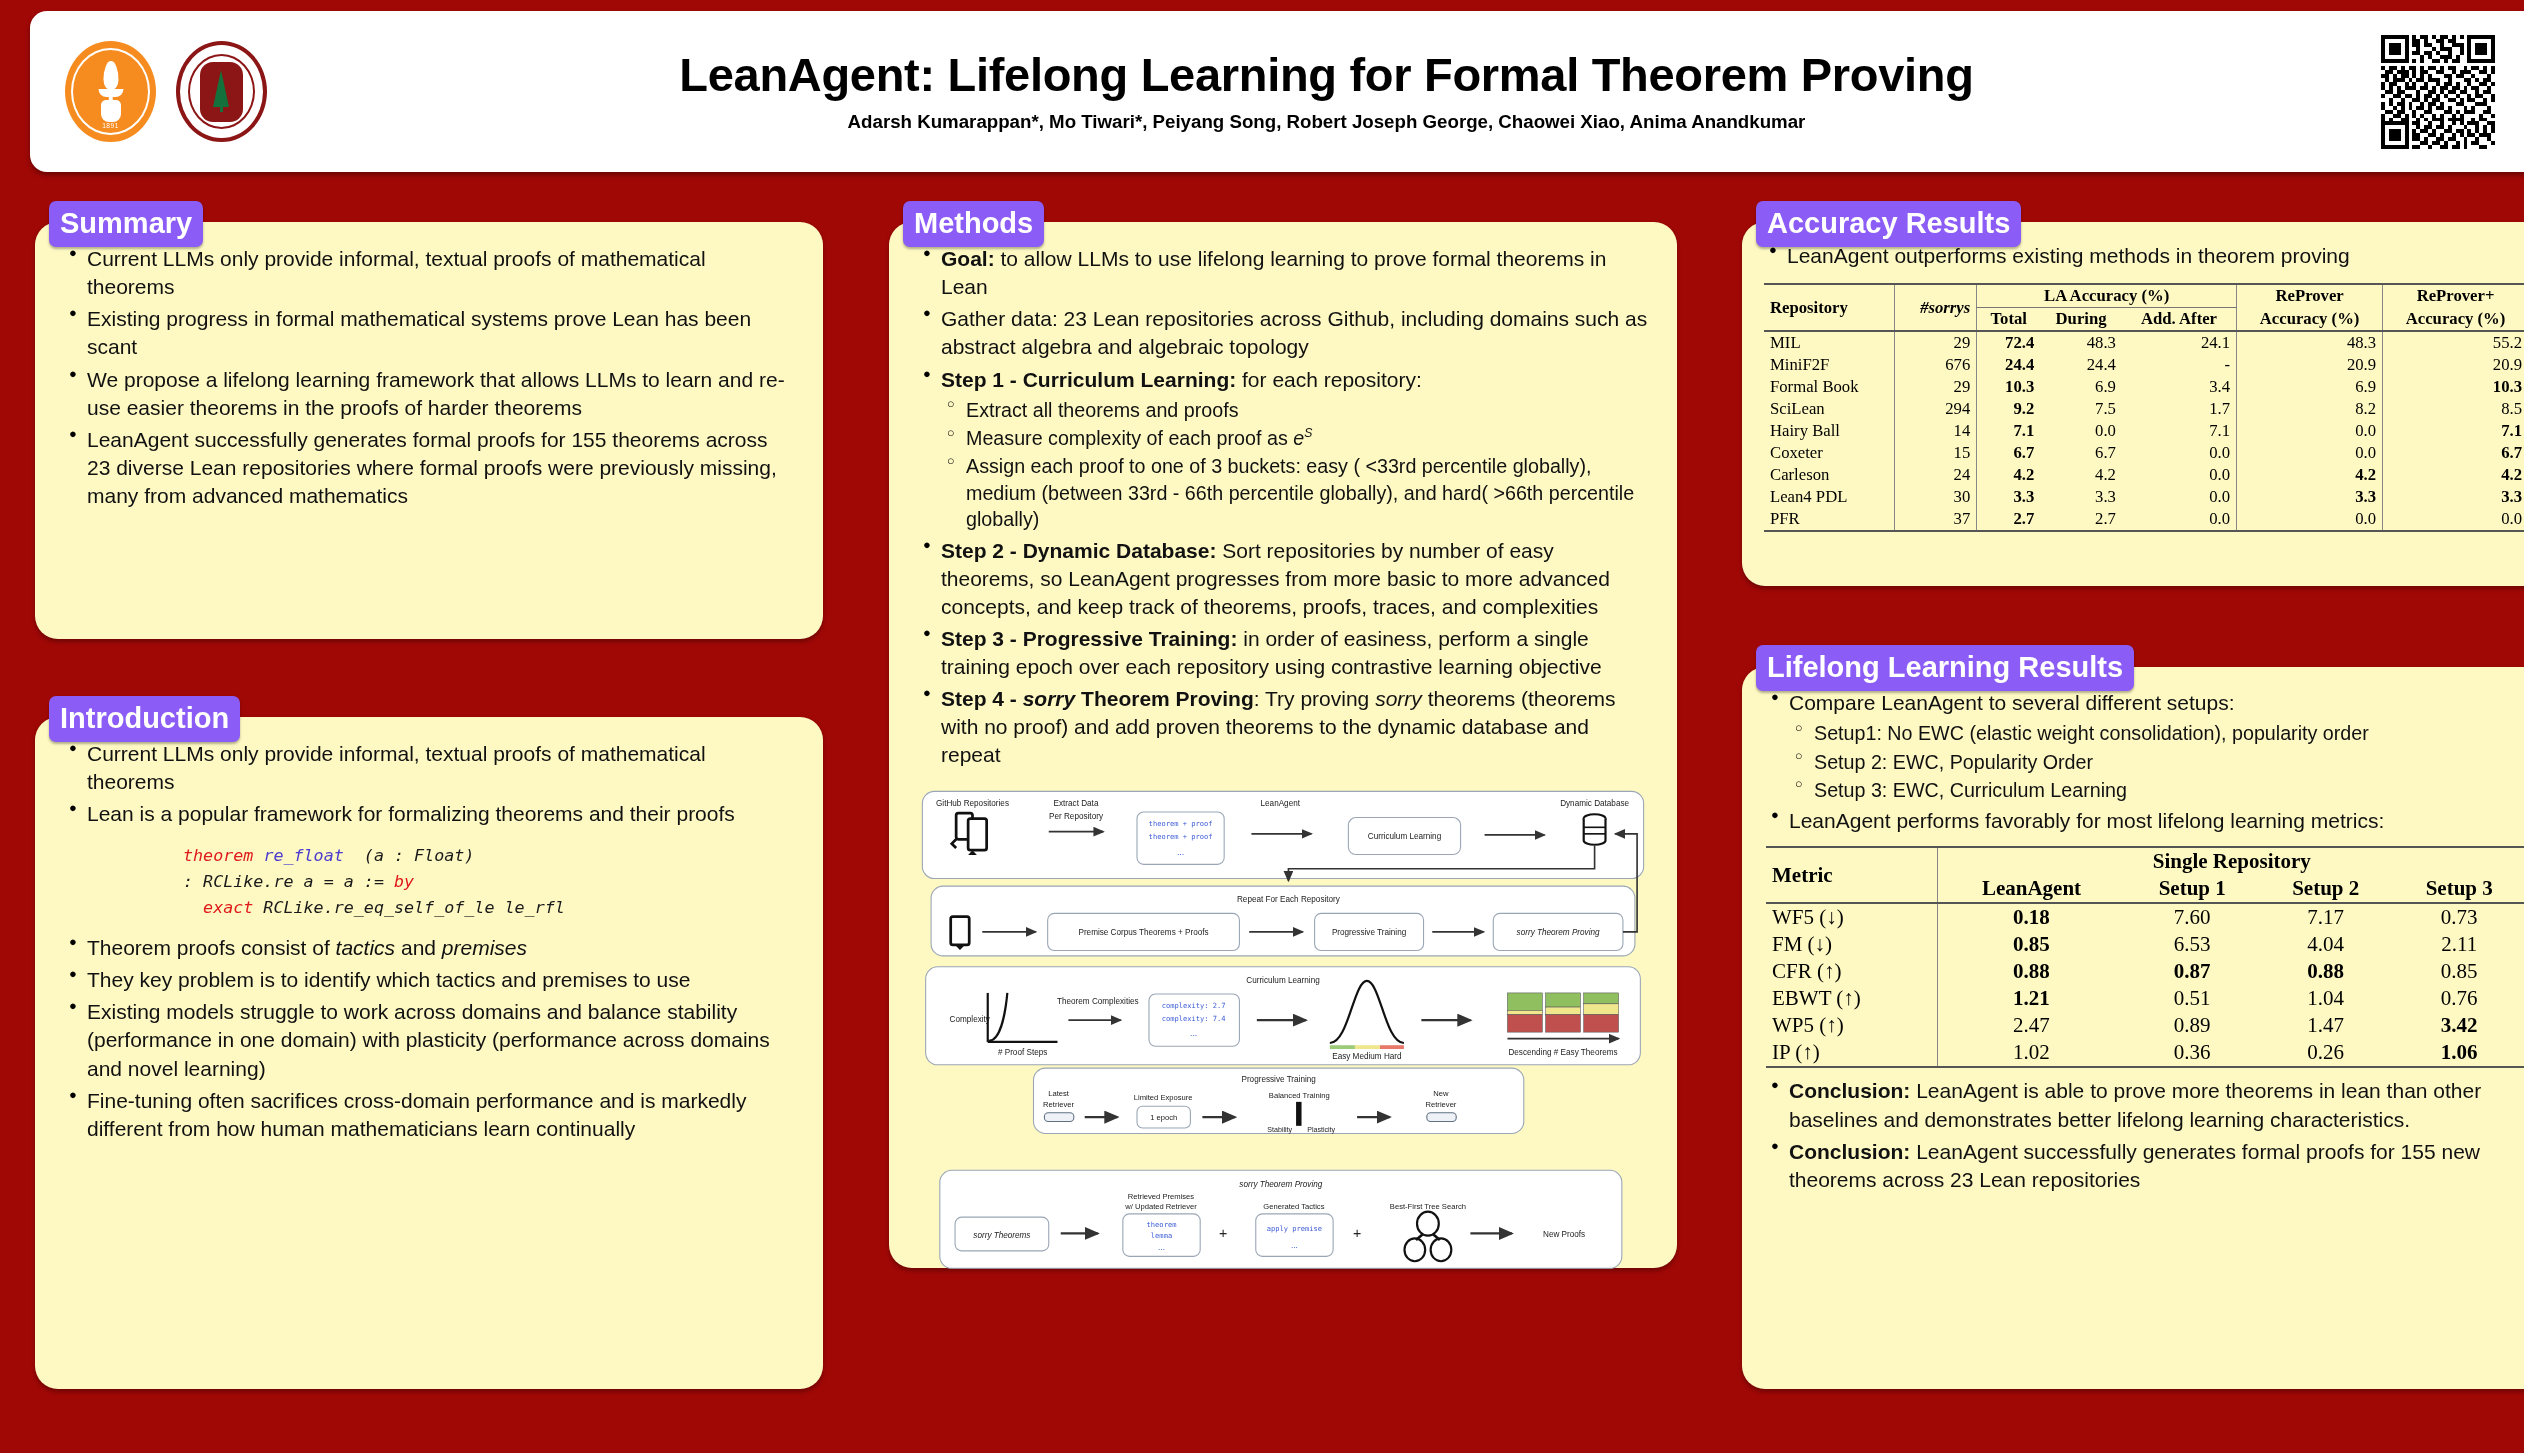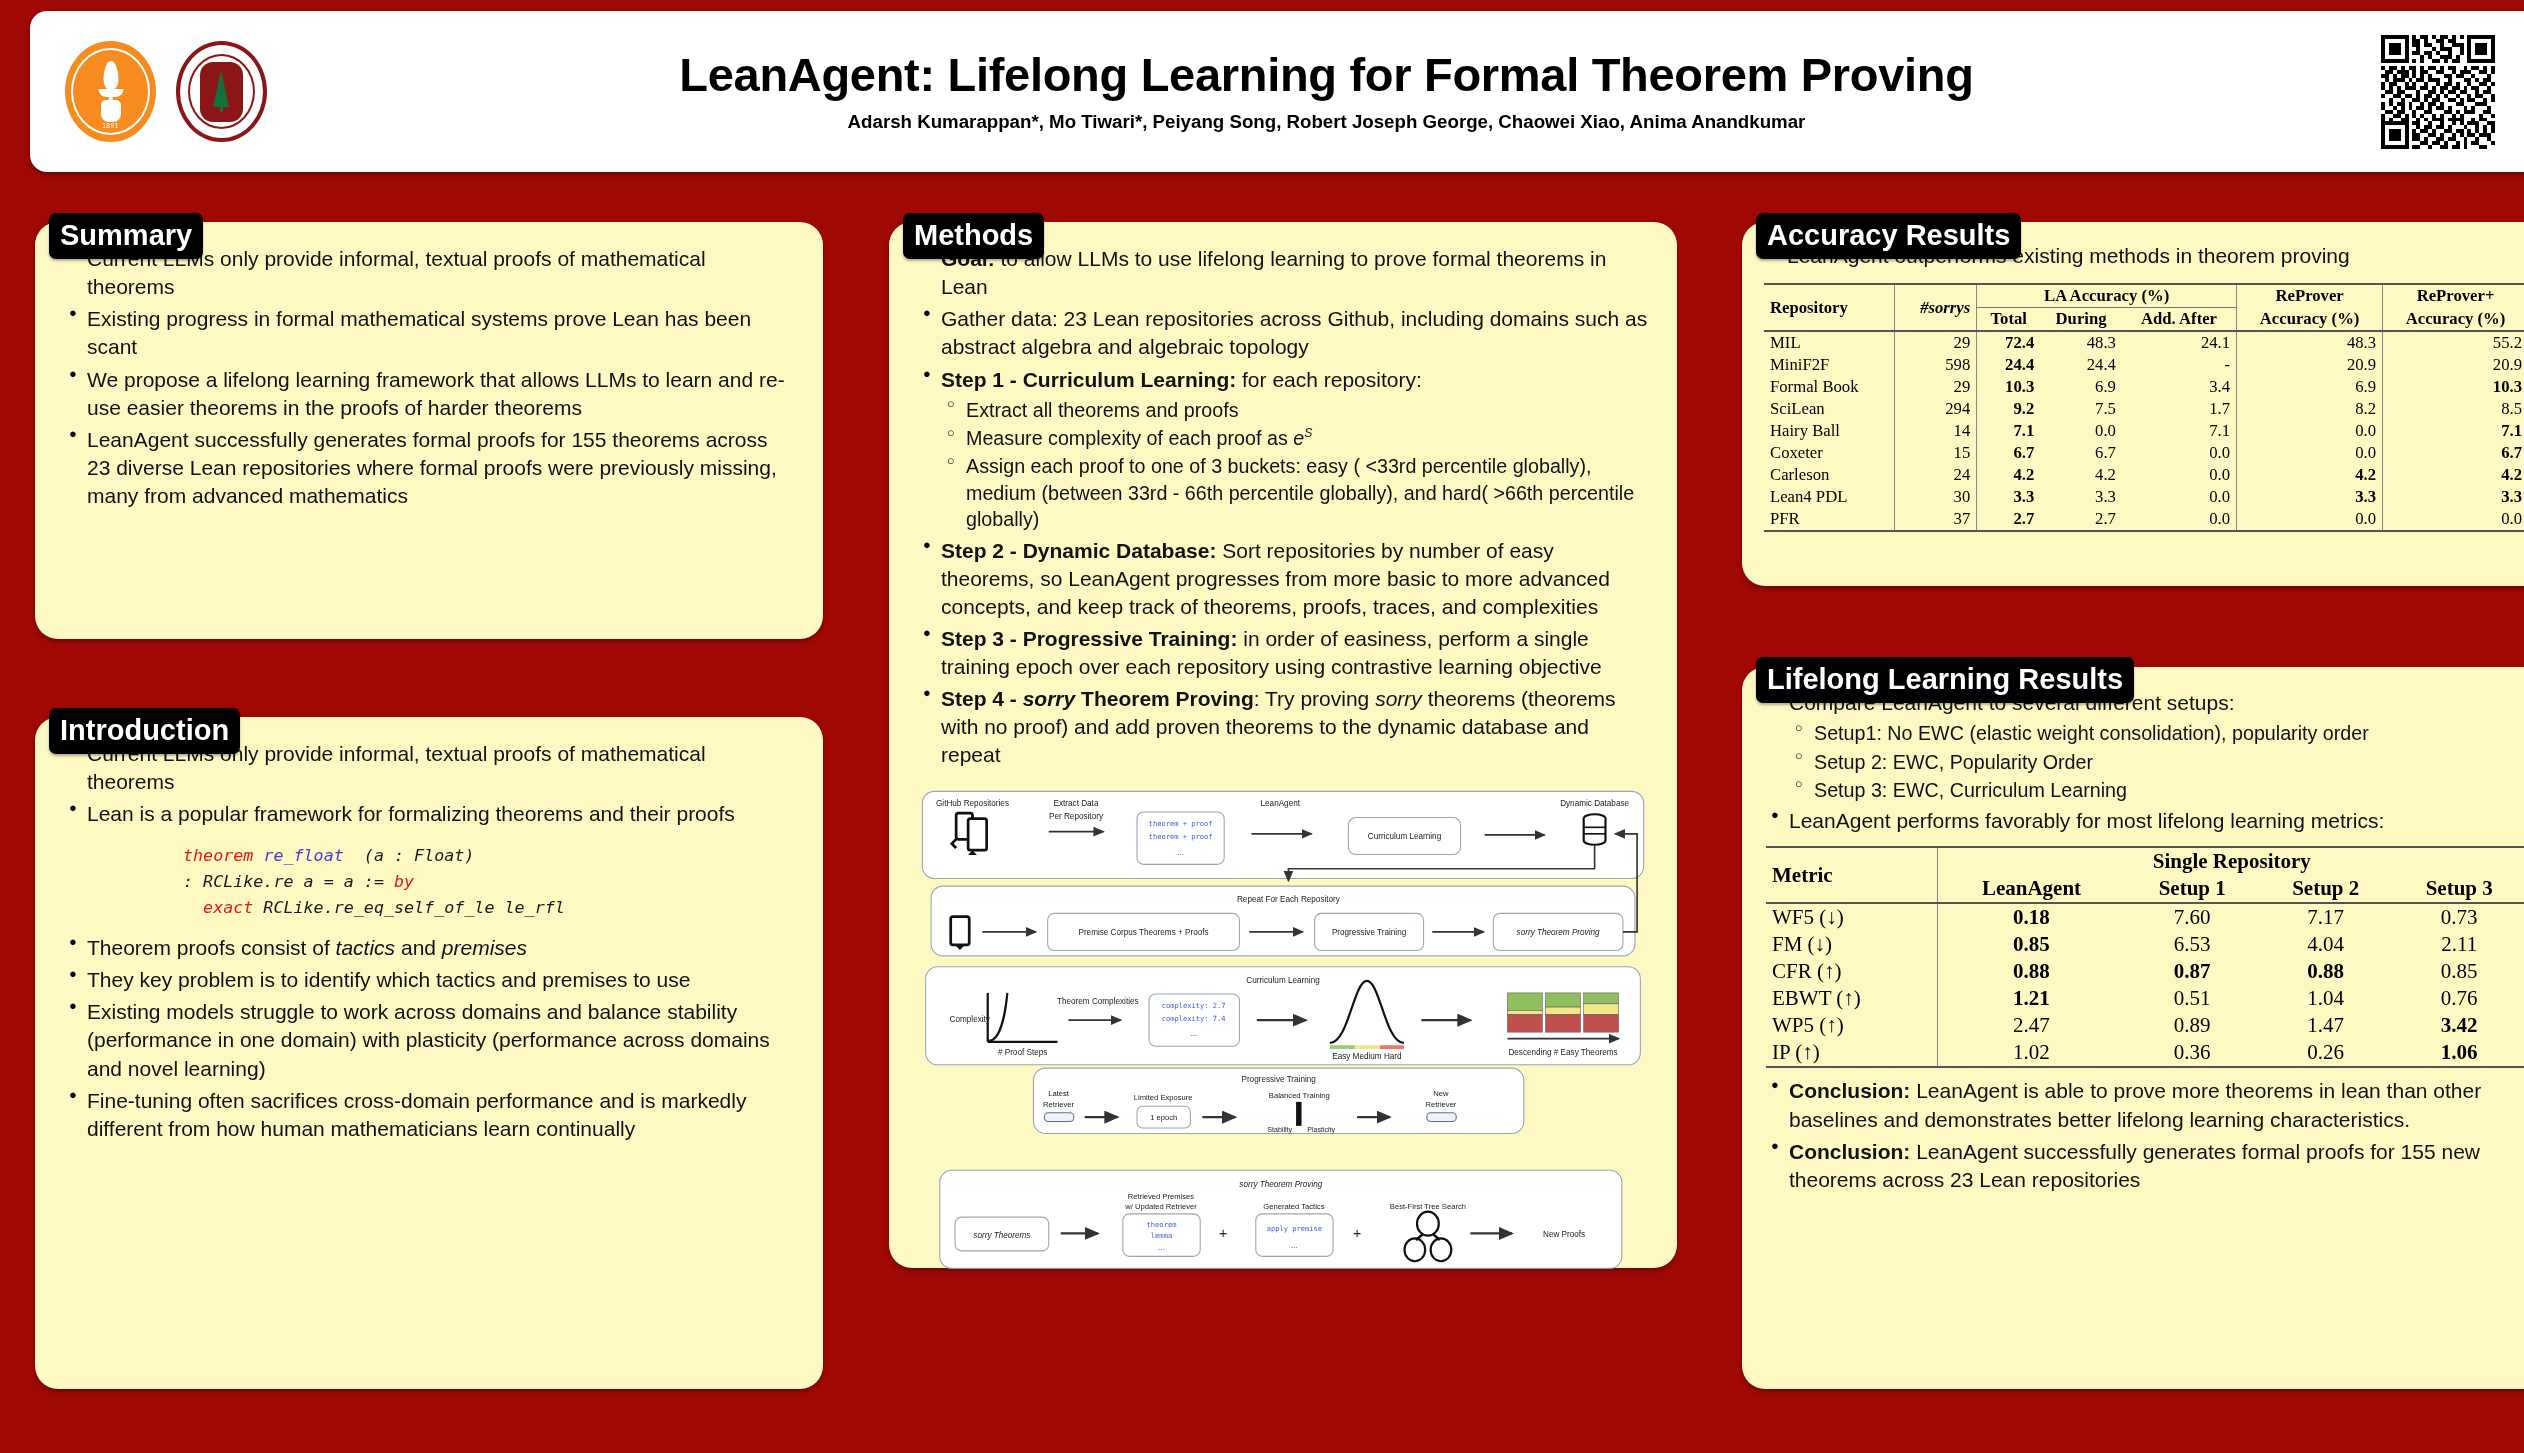--- a/index.html
+++ b/index.html
@@ -100,24 +100,24 @@
 
   .qr-wrap { flex: 0 0 auto; padding-right: 61px; }
   .qr { width: 114px; height: 114px; display: block; }
 
   
   .panel {
     position: absolute; background: #fef9c3; border-radius: 23px;
     box-shadow: 0 2.5px 4.5px rgba(0,0,0,.30);
   }
   .panel-head {
-    position: absolute; background: #000000; color: #fff;
+    position: absolute; background: #8b5cf6; color: #fff;
     border-radius: 7px; font-weight: bold; line-height: 1;
     padding: 7.6px 11px 9.6px 11px; z-index: 5; white-space: nowrap;
-    font-size: 29px; box-shadow: 0 1.5px 2.5px rgba(0,0,0,.30); margin-top: 12px;
+    font-size: 29px; box-shadow: 0 1.5px 2.5px rgba(0,0,0,.30);
   }
   .panel-body { padding: 23px 29px 20px 29px; }
 
   ul.b { list-style: none; }
   ul.b > li {
     position: relative; padding-left: 23px; margin-bottom: 4px;
     font-size: 21px; line-height: 1.34; color: #111;
   }
   ul.b > li::before {
     content: "\25CF"; position: absolute; left: 5px; top: -1px; font-size: 13px; color: #000;
@@ -688,21 +688,21 @@
               <td class="rep">MIL</td>
               <td class="vline">29</td>
               <td class="vline" style="font-weight: bold;">72.4</td>
               <td>48.3</td>
               <td>24.1</td>
               <td class="vline">48.3</td>
               <td class="vline">55.2</td>
             </tr>
             <tr>
               <td class="rep">MiniF2F</td>
-              <td class="vline">598</td>
+              <td class="vline">676</td>
               <td class="vline" style="font-weight: bold;">24.4</td>
               <td>24.4</td>
               <td>-</td>
               <td class="vline">20.9</td>
               <td class="vline">20.9</td>
             </tr>
             <tr>
               <td class="rep">Formal Book</td>
               <td class="vline">29</td>
               <td class="vline" style="font-weight: bold;">10.3</td>

